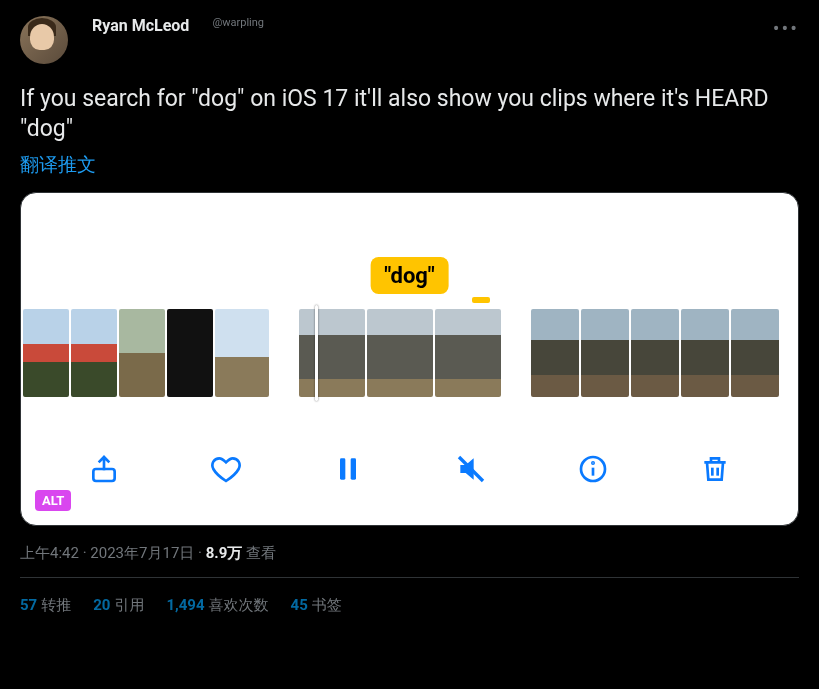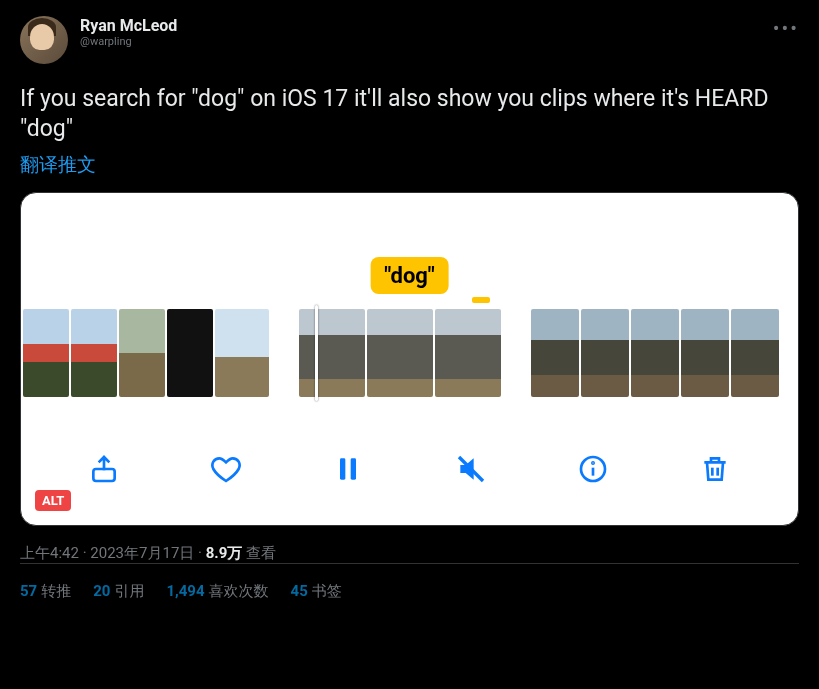--- a/index.html
+++ b/index.html
@@ -36,23 +36,24 @@
     border-radius: 50% 50% 40% 40%;
   }
   .avatar-hair {
     position: absolute;
     left: 8px; top: 2px;
     width: 28px; height: 18px;
     background: #3a2a1a;
     border-radius: 50% 50% 0 0;
   }
   .names {
-    margin-left: 12px;
-    display: flex;
-    flex-direction: column;
+    margin-left: 24px;
+    display: flex;
+    flex-direction: row;
+    gap: 23px;
   }
   .display-name {
     font-weight: 700;
     font-size: 16px;
     color: #e7e9ea;
   }
   .handle {
     color: #71767b;
     font-size: 11px;
   }
@@ -163,31 +164,32 @@
     display: flex;
     justify-content: center;
   }
   .ctrl svg { width: 32px; height: 32px; stroke: #0a7aff; fill: none; stroke-width: 2; }
   .ctrl.pause svg rect { fill: #0a7aff; stroke: none; }
   .ctrl.mute svg { fill: #0a7aff; stroke: #0a7aff; }
   .alt-badge {
     position: absolute;
     left: 14px;
     bottom: 14px;
-    background: #ef4444;
+    background: #d946ef;
     color: #fff;
     font-size: 13px;
     font-weight: 700;
     padding: 3px 7px;
     border-radius: 4px;
   }
   .meta-line {
     color: #71767b;
     font-size: 15px;
     margin-top: 18px;
+    padding-bottom: 14px;
     border-bottom: 1px solid #2f3336;
   }
   .meta-line .strong {
     color: #e7e9ea;
     font-weight: 700;
   }
   .stats {
     display: flex;
     gap: 22px;
     color: #71767b;

